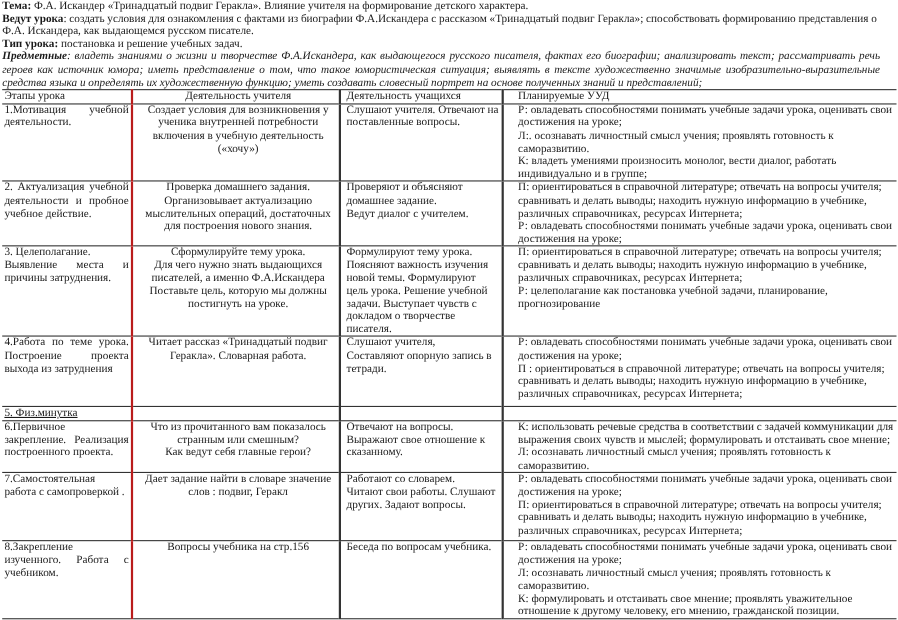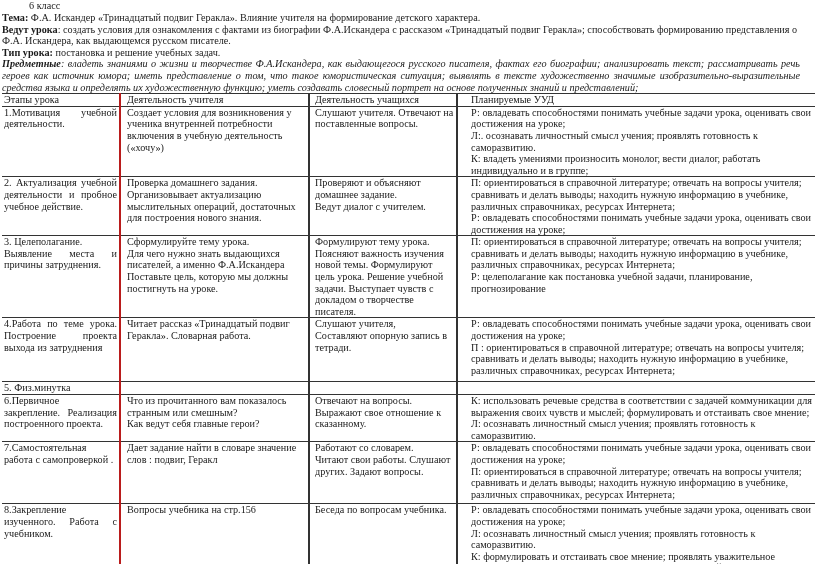--- a/index.html
+++ b/index.html
@@ -21,31 +21,30 @@
     table-layout: fixed;
     margin-top: 0;
   }
   td {
     vertical-align: top;
     padding: 0 2px 0 2px;
     border-top: 1.6px solid #333;
     border-bottom: 1.6px solid #333;
   }
   td.c1 { width: 113px; border-right: 2px solid #b91c1c; }
-  td.c2 { width: 179px; padding-left: 6px; border-right: 2px solid #333; }
+  td.c2 { width: 179px; padding-left: 6px; border-right: 2px solid #333; text-align: center; }
   td.c3 { width: 139px; padding-left: 5px; border-right: 2px solid #333; }
   td.c4 { padding-left: 13px; }
   .c1j { text-align: justify; text-align-last: left; }
   .line { display: block; }
 </style>
 </head>
 <body>
 
 <div class="page">
-  <div class="grade">6 класс</div>
   <p class="p"><b>Тема:</b><span> Ф.А. Искандер «Тринадцатый подвиг Геракла». Влияние учителя на формирование детского характера.</span></p>
   <p class="p"><b>Ведут урока</b><span>: создать условия для ознакомления с фактами из биографии Ф.А.Искандера с рассказом «Тринадцатый подвиг Геракла»; способствовать формированию представления о Ф.А. Искандера, как выдающемся русском писателе.</span></p>
   <p class="p"><b>Тип урока:</b><span> постановка и решение учебных задач.</span></p>
   <p class="p just"><b>Предметные</b><span>:  владеть  знаниями  о  жизни  и  творчестве Ф.А.Искандера, как выдающегося русского писателя, фактах его биографии; анализировать текст; рассматривать речь героев как источник юмора; иметь представление о том, что такое юмористическая ситуация; выявлять в тексте художественно значимые изобразительно-выразительные средства языка и определять их художественную функцию; уметь создавать словесный портрет на основе полученных знаний и представлений;</span></p>
 
   <table>
     <thead>
       <tr>
         <td class="c1">Этапы урока</td>
         <td class="c2">Деятельность учителя</td>
@@ -115,21 +114,21 @@
           </td>
           <td class="c3">
             <span class="line">Слушают учителя,</span>
             <span class="line">Составляют опорную запись в тетради.</span>
           </td>
           <td class="c4">
             <span class="line">Р: овладевать способностями понимать учебные задачи урока, оценивать свои достижения на уроке;</span>
             <span class="line">П : ориентироваться в справочной литературе; отвечать на вопросы учителя; сравнивать и делать выводы; находить нужную информацию в учебнике, различных справочниках, ресурсах Интернета;</span>
           </td>
         </tr>
-        <tr style="height: 12px;">
+        <tr style="height: 12px; text-decoration: underline;">
           <td class="c1 c1j">
             <span class="line">5. Физ.минутка</span>
           </td>
           <td class="c2"></td>
           <td class="c3"></td>
           <td class="c4"></td>
         </tr>
         <tr style="height: 34px;">
           <td class="c1 c1j">
             <span class="line">6.Первичное закрепление. Реализация построенного проекта.</span>

